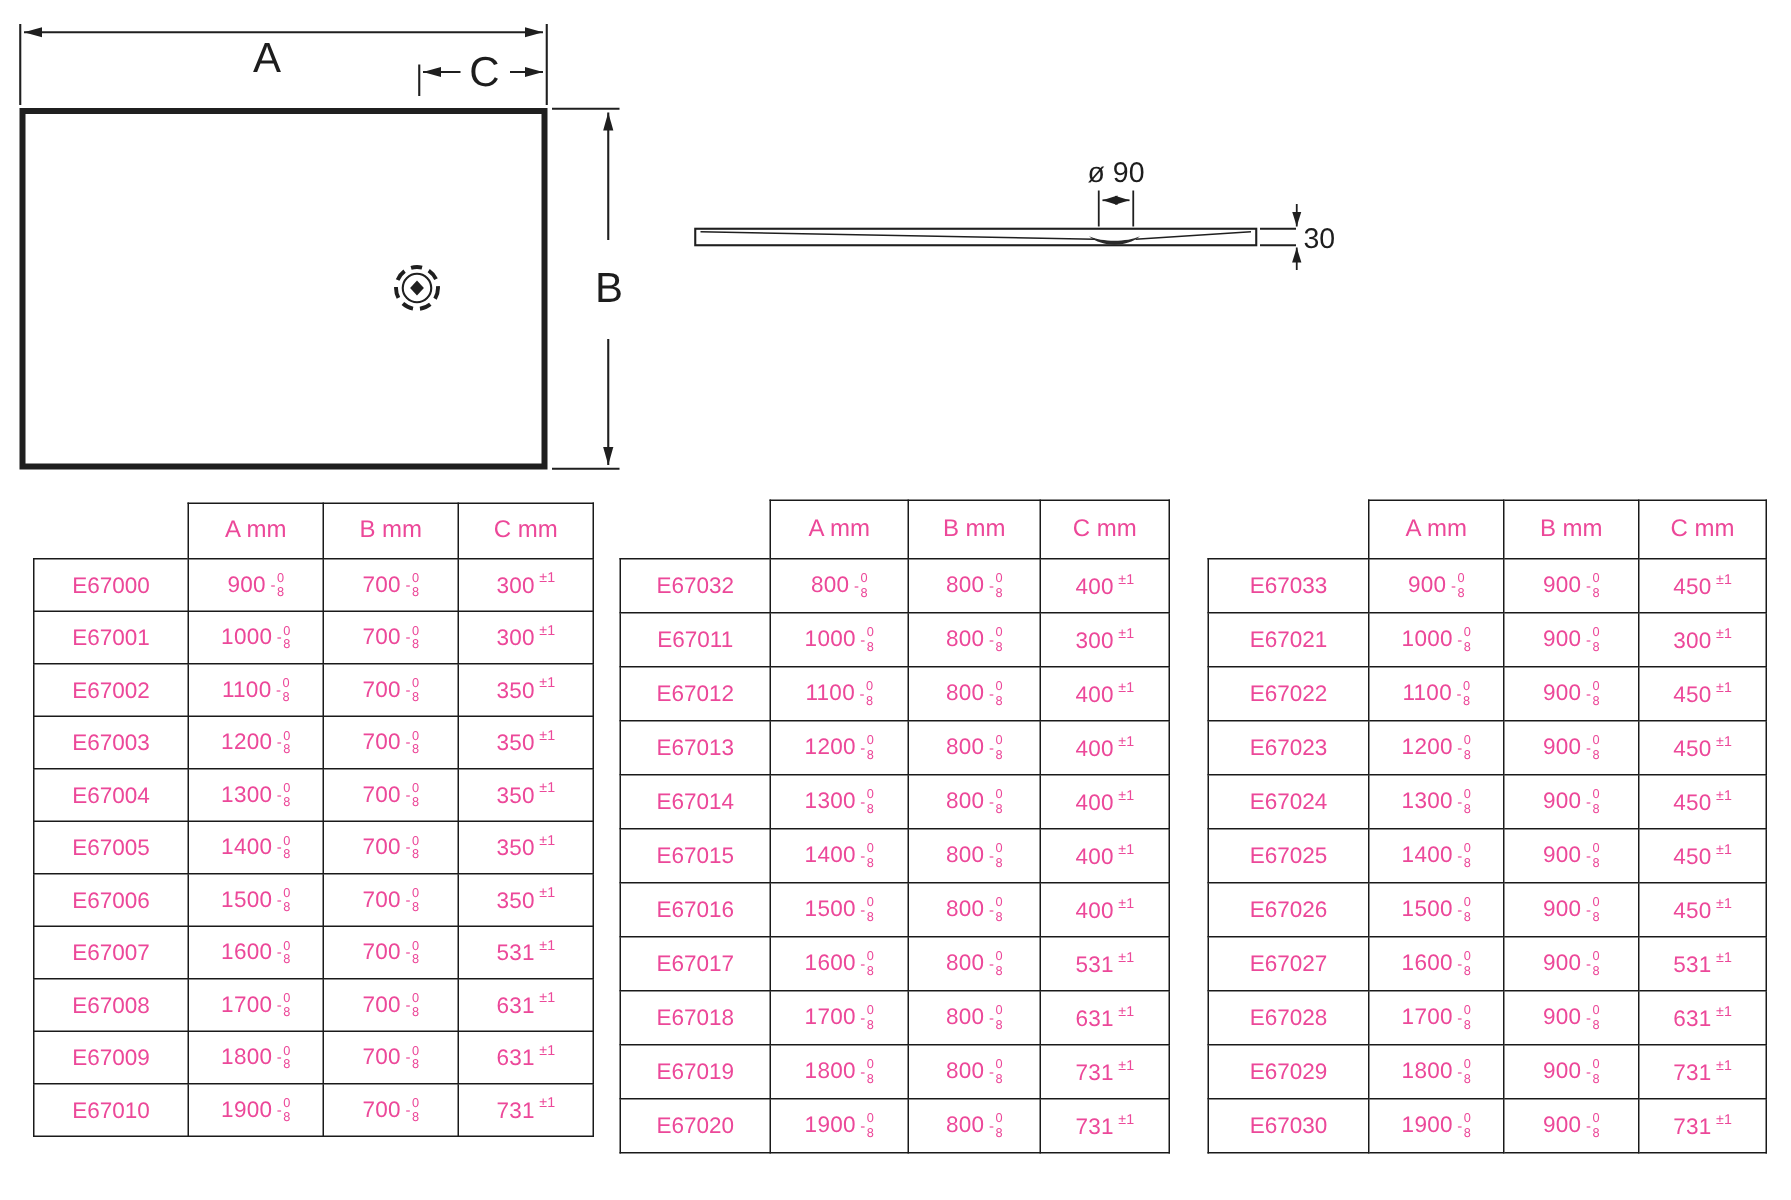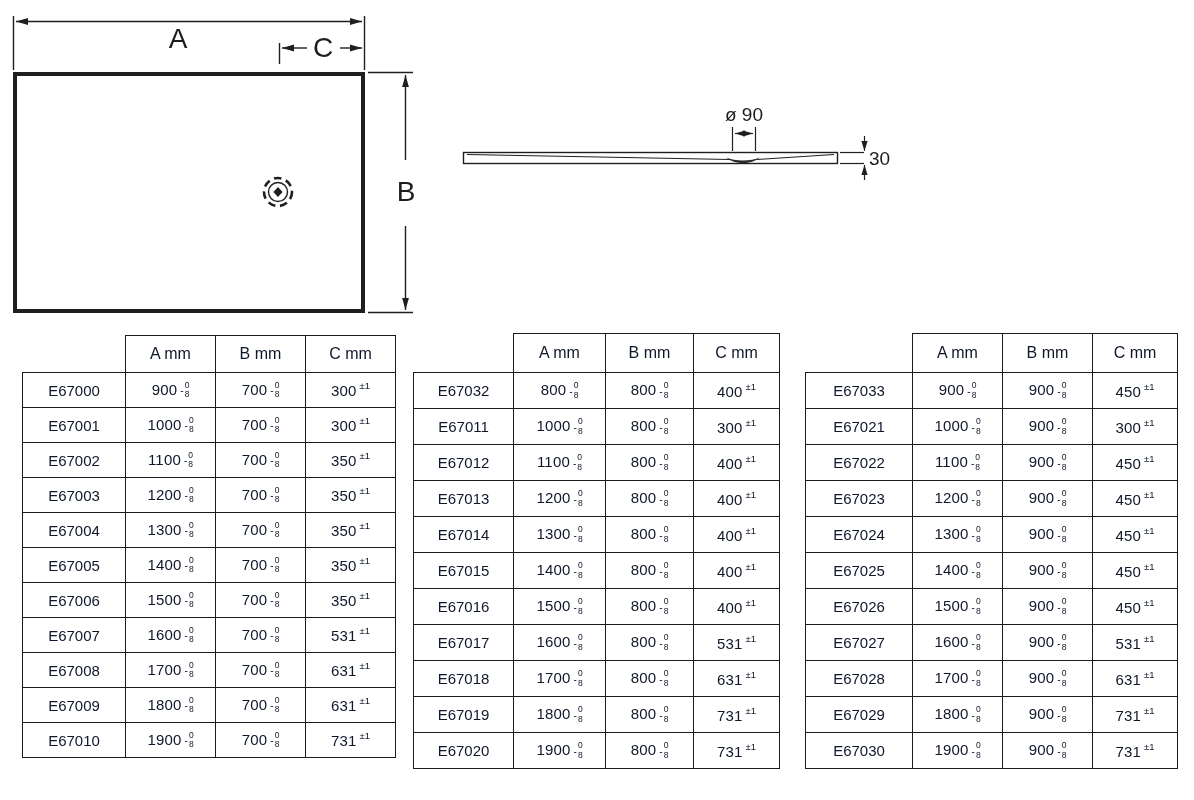--- a/index.html
+++ b/index.html
@@ -9,21 +9,21 @@
     color:#1d1d1d;
   }
   svg{position:absolute;overflow:visible;}
   svg line, svg rect, svg circle, svg path.ln{stroke:#1f1f1f;fill:none;}
   svg text{fill:#1d1d1d;font-family:"Liberation Sans","DejaVu Sans",sans-serif;}
   .dim-label{font-size:28px;}
   .dim-label-sm{font-size:19px;}
 
   table.spec{
     position:absolute;border-collapse:collapse;table-layout:fixed;
-    font-size:15px;color:#0f172a;
+    font-size:15px;color:#ec4899;
   }
   table.spec th, table.spec td{
     border:1.6px solid #1a1a1a;text-align:center;vertical-align:middle;
     padding:0;font-weight:normal;
   }
   table.spec th{font-size:16px;}
   table.spec th.blank{border:none;}
   .t1{left:22px;top:335px;width:373px;}
   .t1 th,.t1 td{height:34px;}
   .t1 th{height:36px;}

